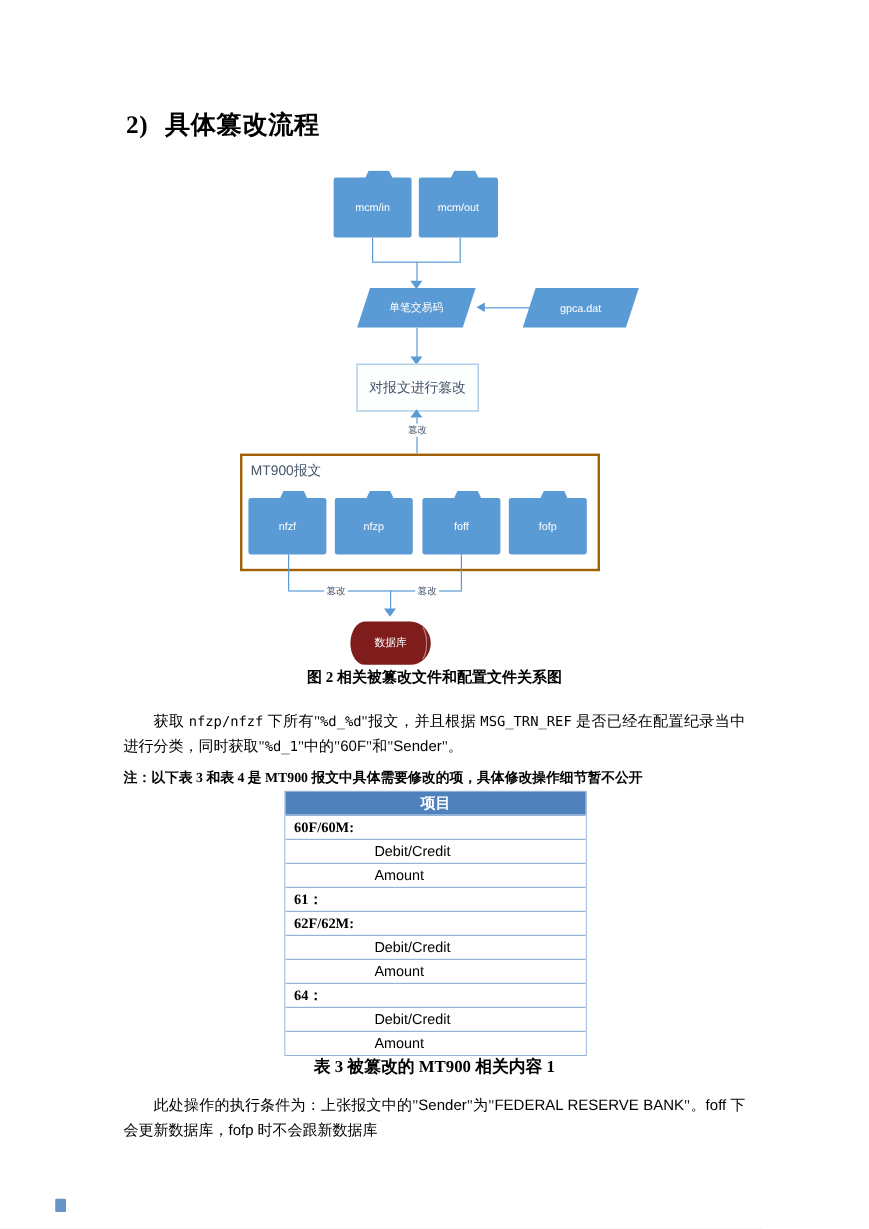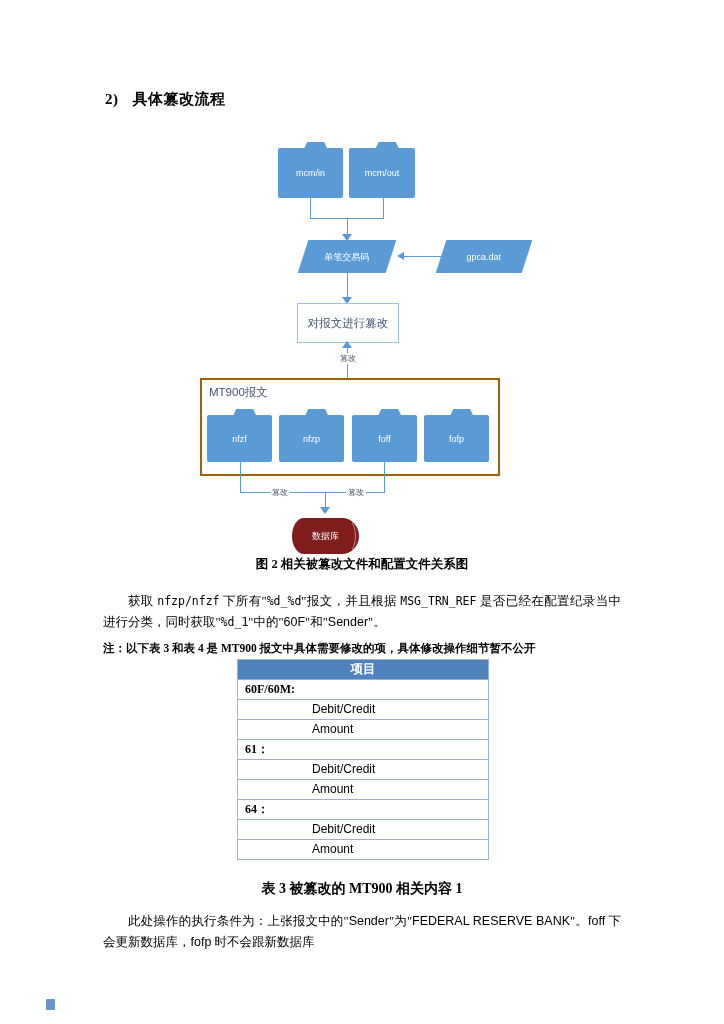--- a/index.html
+++ b/index.html
@@ -2,21 +2,21 @@
 <html><head>
 <meta charset="utf-8">
 <style>
   html,body{margin:0;padding:0;background:#e9e9e9;}
   .page{position:relative;width:724px;height:1024px;background:#ffffff;overflow:hidden;
         font-family:"Liberation Serif","DejaVu Serif",serif;color:#000;}
   .code{font-family:"DejaVu Sans Mono","Liberation Mono",monospace;font-size:11.5px;}
   .latin{font-family:"Liberation Sans","DejaVu Sans",sans-serif;}
 
   
-  .heading{position:absolute;left:105px;top:90px;font-size:15px;font-weight:bold;letter-spacing:.5px;}
+  .heading{position:absolute;left:105px;top:90px;font-size:21px;font-weight:bold;letter-spacing:.5px;}
   .heading .num{margin-right:14px;}
 
   
   .diagram{position:absolute;left:0;top:0;width:724px;height:560px;}
   .shape{position:absolute;background:#5b9bd5;}
   .folder{border-radius:2px;}
   .folder::before{content:"";position:absolute;top:-6px;left:40%;width:36%;height:7px;
                   background:#5b9bd5;clip-path:polygon(0 100%,14% 0,86% 0,100% 100%);}
   .shape-label{position:absolute;left:0;right:0;top:50%;transform:translateY(-50%);
                text-align:center;color:#fff;font-size:9px;
@@ -143,20 +143,21 @@
 
   <div class="note" style="top:641px;">注：以下表 3 和表 4 是 MT900 报文中具体需要修改的项，具体修改操作细节暂不公开</div>
 
   <div class="mt-table">
     <div class="thead">项目</div>
     <div>
         <div class="trow bold">60F/60M:</div>
         <div class="trow indent">Debit/Credit</div>
         <div class="trow indent">Amount</div>
         <div class="trow bold">61：</div>
+        <div class="trow bold">62F/62M:</div>
         <div class="trow indent">Debit/Credit</div>
         <div class="trow indent">Amount</div>
         <div class="trow bold">64：</div>
         <div class="trow indent">Debit/Credit</div>
         <div class="trow indent">Amount</div>
       </div>
   </div>
   <div class="tbl-caption">表 3 被篡改的 MT900 相关内容 1</div>
 
   <p class="para" style="top:898px;"><span>此处操作的执行条件为：上张报文中的"</span><span class="latin">Sender</span><span>"为"</span><span class="latin">FEDERAL RESERVE BANK</span><span>"。</span><span class="latin">foff</span><span> 下会更新数据库，</span><span class="latin">fofp</span><span> 时不会跟新数据库</span></p>

